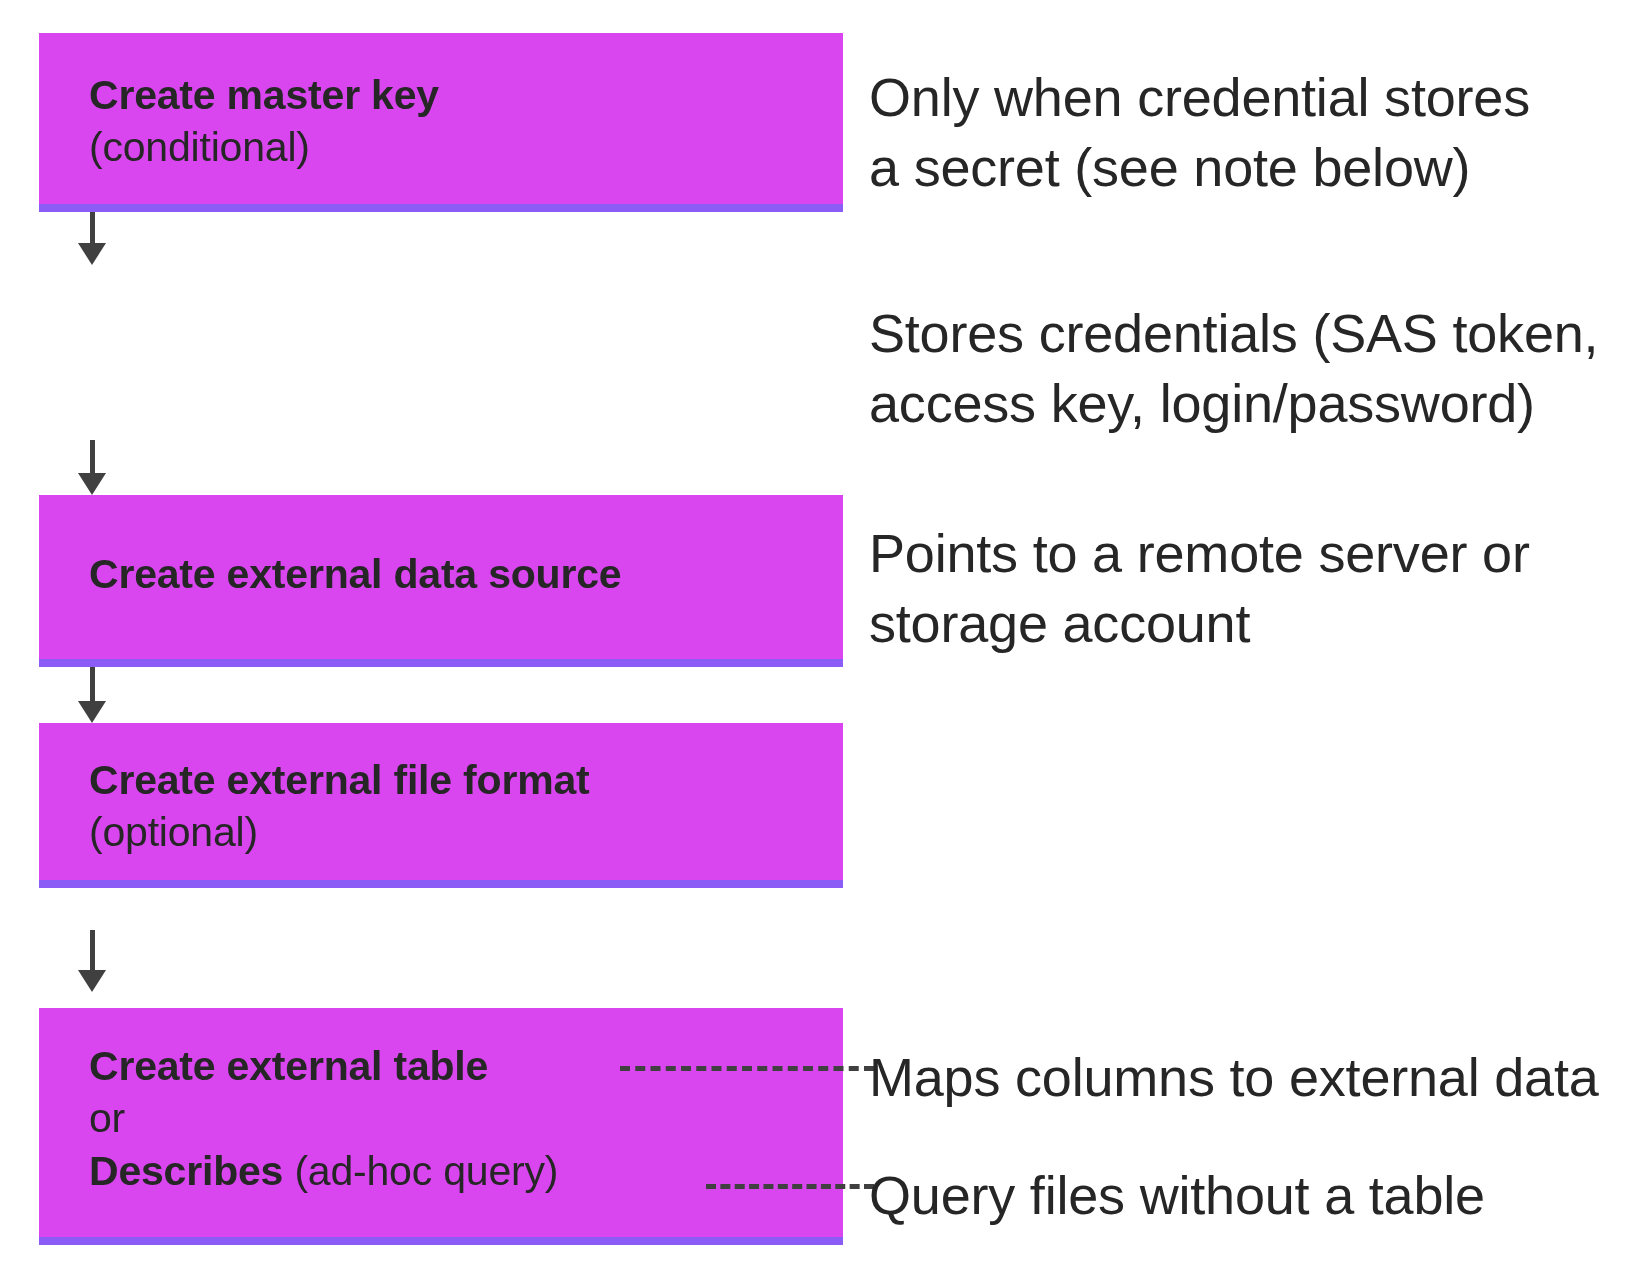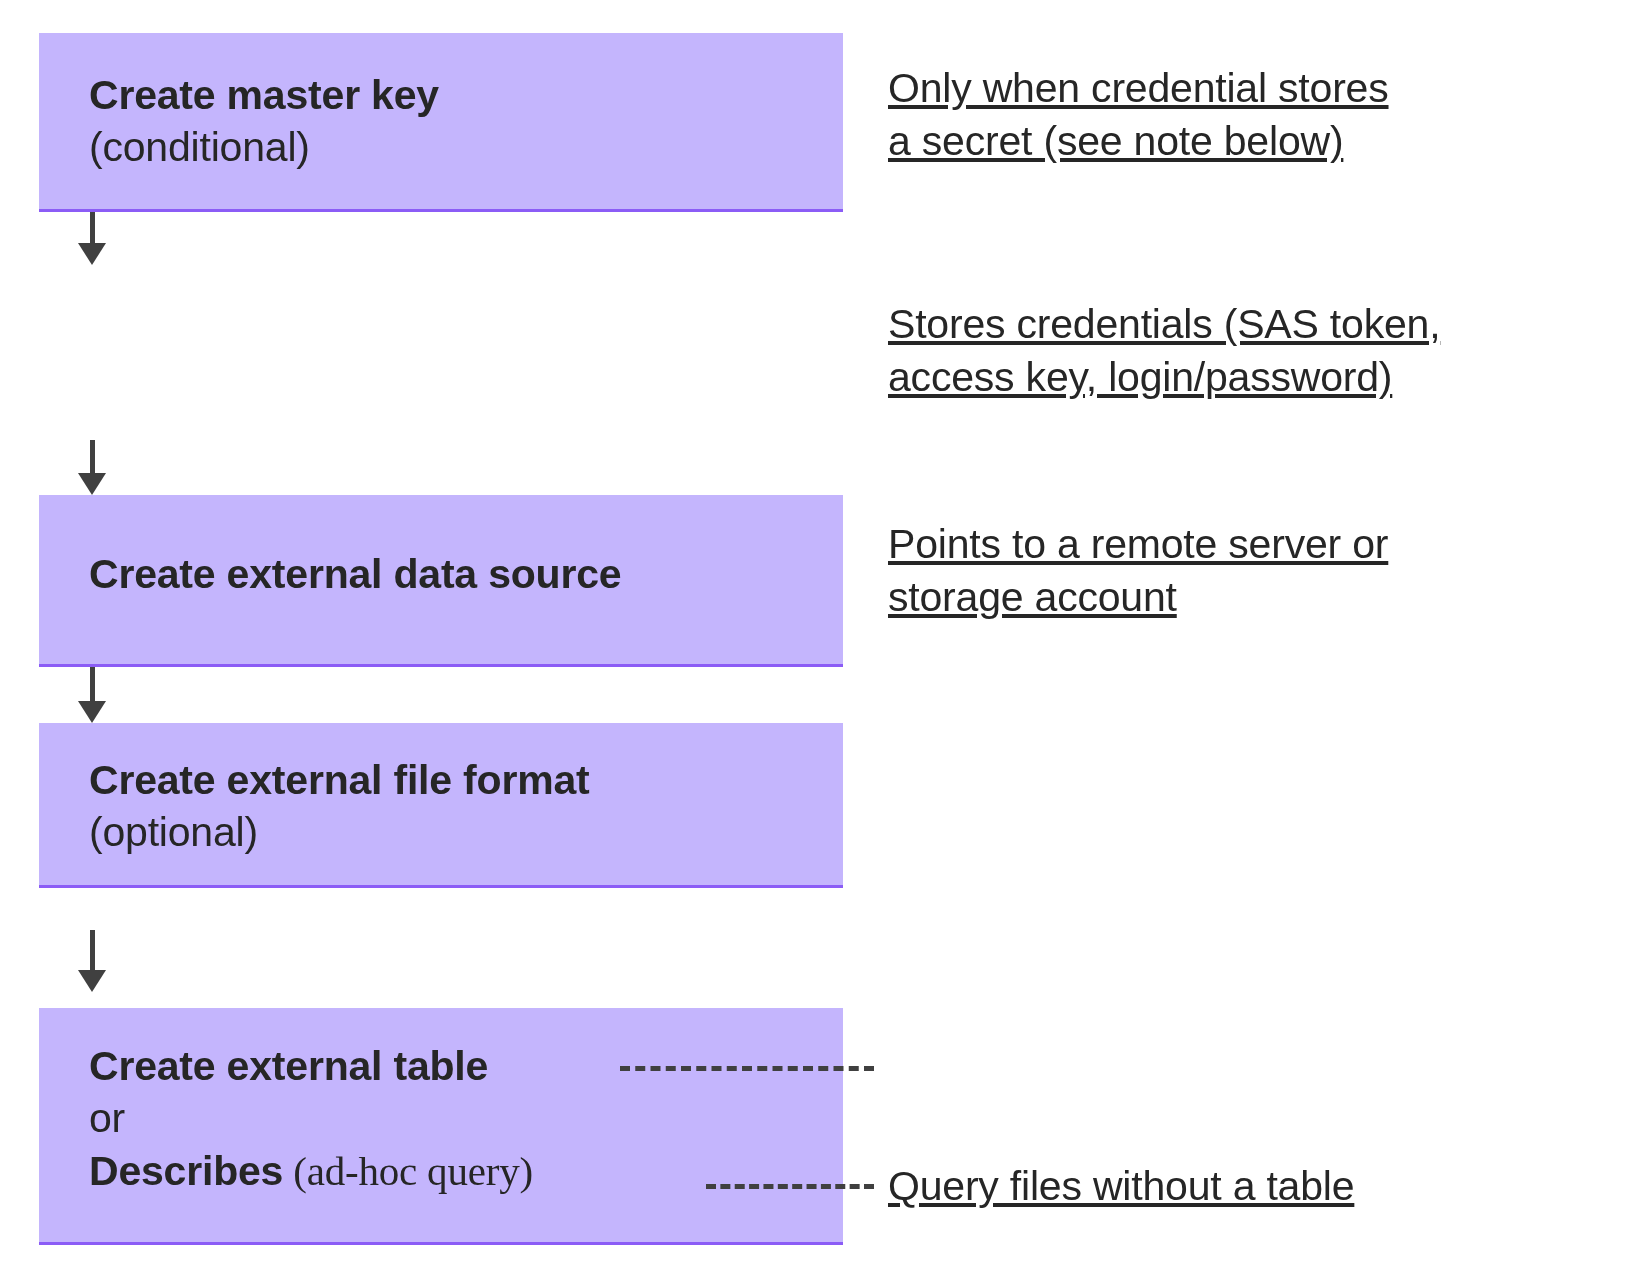--- a/index.html
+++ b/index.html
@@ -18,51 +18,50 @@
     position: relative;
     width: 1638px;
     height: 1284px;
   }
 
   
   .flow-box {
     position: absolute;
     left: 39px;
     width: 804px;
-    background: #c4b5fd;
-    border-bottom: 3px solid #8b5cf6;
+    background: #d946ef;
+    border-bottom: 8px solid #8b5cf6;
     box-sizing: border-box;
   }
   .flow-box .box-inner {
     position: absolute;
     left: 50px;
     right: 10px;
   }
   .box-line {
     font-size: 41px;
     line-height: 1.28;
     letter-spacing: -0.2px;
     white-space: nowrap;
   }
   .box-line.strong { font-weight: bold; }
   .box-line.normal { font-weight: normal; }
   .box-line .lead { font-weight: bold; }
-  .box-line .tail { font-weight: normal; font-family: Liberation Serif, serif; }
+  .box-line .tail { font-weight: normal; }
 
   
   .note {
     position: absolute;
-    left: 888px;
-    font-size: 41px;
+    left: 869px;
+    font-size: 54px;
     line-height: 1.30;
     letter-spacing: -0.2px;
     font-weight: normal;
     white-space: pre-line;
     color: #262626;
-    text-decoration: underline;
   }
 
   
   .arrow {
     position: absolute;
     left: 84px;
     width: 16px;
   }
   .arrow .shaft {
     position: absolute;
@@ -143,17 +142,18 @@
 
   <div class="flow-box" style="top:1008px; height:237px;">
     <div class="box-inner" style="top:32px;">
       <div class="box-line strong">Create external table</div>
       <div class="box-line normal">or</div>
       <div class="box-line"><span class="lead">Describes</span><span class="tail"> (ad-hoc query)</span></div>
     </div>
   </div>
 
   <div class="dash-line" style="left:620px; top:1066px; width:254px;"></div>
+  <div class="note" style="top:1042px;">Maps columns to external data</div>
 
   <div class="dash-line" style="left:706px; top:1184px; width:168px;"></div>
   <div class="note" style="top:1160px;">Query files without a table</div>
 
 </div>
 
 </body></html>

